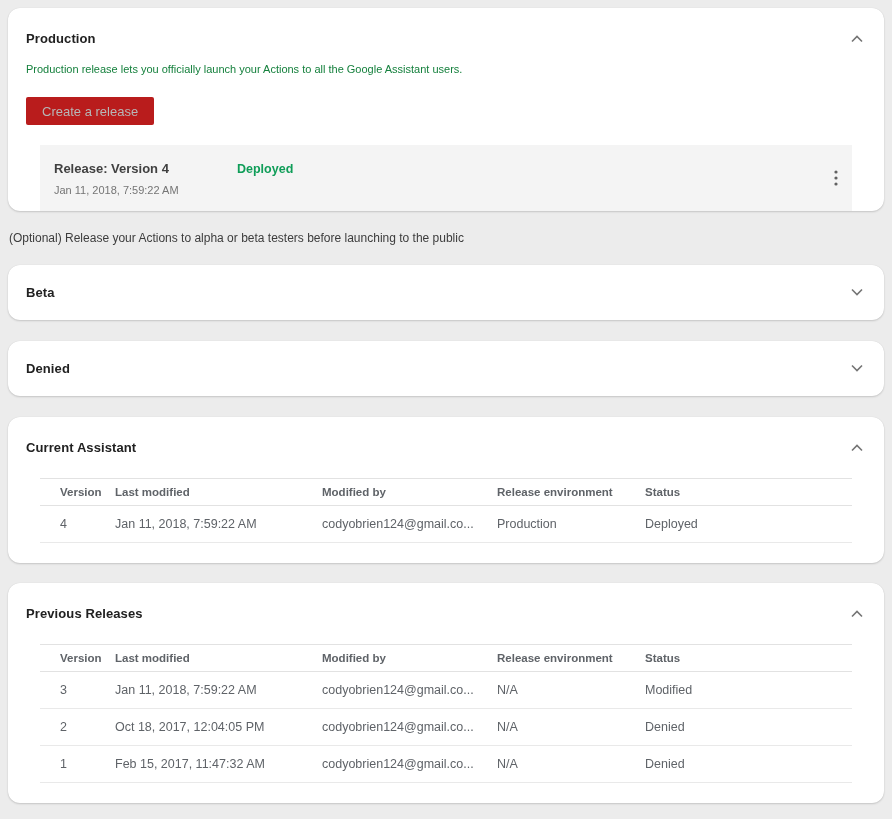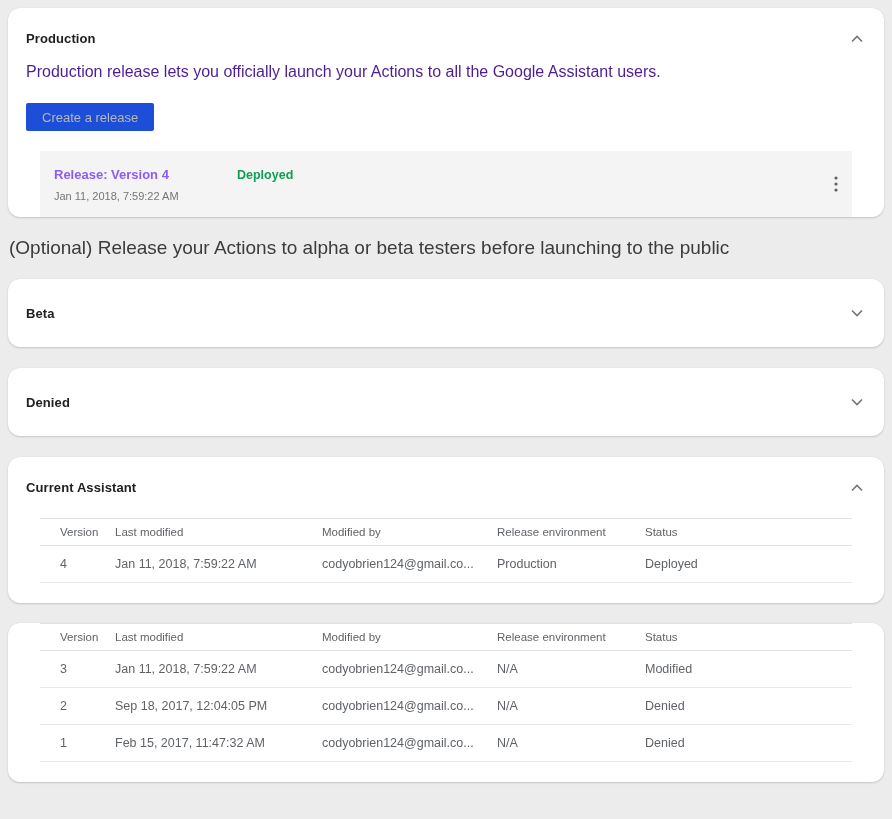--- a/index.html
+++ b/index.html
@@ -24,49 +24,49 @@
   .card-header {
     display: flex;
     align-items: center;
     justify-content: space-between;
     padding: 20px 14px 0 18px;
     cursor: pointer;
   }
   .card.collapsed { margin-bottom: 21px; }
   .card.collapsed .card-header {
     padding: 0 14px 0 18px;
-    height: 68px;
+    height: 55px;
     justify-content: space-between;
   }
   .card-title {
     margin: 0;
     font-size: 13px;
     font-weight: 700;
     color: #212121;
     letter-spacing: 0.1px;
   }
   .chevron-btn, .more-btn {
     background: none;
     border: none;
     padding: 6px;
     cursor: pointer;
     display: inline-flex;
     align-items: center;
     justify-content: center;
   }
   .desc {
     margin: 14px 18px 0 18px;
-    font-size: 16px;
-    color: #4c1d95;
+    font-size: 11px;
+    color: #15803d;
   }
   .create-btn {
     margin: 22px 0 0 18px;
     height: 28px;
     padding: 0 16px;
-    background: #1d4ed8;
+    background: #b91c1c;
     color: #b7b7b7;
     border: none;
     border-radius: 2px;
     font-family: "Liberation Sans", sans-serif;
     font-size: 13px;
     font-weight: 500;
     cursor: default;
     text-align: center;
   }
   .release-row {
@@ -76,55 +76,55 @@
     display: flex;
     align-items: center;
     padding: 0 8px 0 14px;
   }
   .release-main { flex: 1; }
   .release-top { display: flex; align-items: baseline; }
   .release-name {
     width: 183px;
     font-size: 13px;
     font-weight: 700;
-    color: #8b5cf6;
+    color: #404040;
   }
   .release-status {
     font-size: 12.5px;
     font-weight: 700;
   }
   .release-date {
     margin-top: 8px;
     font-size: 11px;
     color: #757575;
   }
   .optional-note {
     margin: 18px 0 20px 1px;
-    font-size: 19px;
+    font-size: 12px;
     color: #3c3c3c;
   }
   .table-wrap {
     margin: 20px 32px 0 32px;
     padding-bottom: 20px;
   }
   table.releases {
     width: 100%;
     border-collapse: collapse;
     table-layout: fixed;
     border-top: 1px solid #e2e2e2;
   }
   table.releases col.c-version { width: 75px; }
   table.releases col.c-modified { width: 207px; }
   table.releases col.c-by { width: 175px; }
   table.releases col.c-env { width: 148px; }
   table.releases col.c-status { width: auto; }
   table.releases th {
     text-align: left;
     font-size: 11.5px;
-    font-weight: 400;
+    font-weight: 700;
     color: #5f6368;
     padding: 7px 8px 7px 0;
     border-bottom: 1px solid #e2e2e2;
     height: 27px;
     white-space: nowrap;
     overflow: hidden;
   }
   table.releases td {
     font-size: 12.5px;
     color: #5f6368;
@@ -229,20 +229,28 @@
             <td>codyobrien124@gmail.co...</td>
             <td>Production</td>
             <td>Deployed</td>
           </tr>
         </tbody>
       </table>
     </div>
   </section>
 
   <section class="card">
+    <div class="card-header">
+      <h2 class="card-title">Previous Releases</h2>
+      <button class="chevron-btn">
+        <svg width="14" height="9" viewBox="0 0 14 9">
+          <path d="M2 7.5 L7 2.5 L12 7.5" fill="none" stroke="#757575" stroke-width="1.6"></path>
+        </svg>
+      </button>
+    </div>
     <div class="table-wrap">
       <table class="releases">
         <colgroup>
           <col class="c-version">
             <col class="c-modified">
             <col class="c-by">
             <col class="c-env">
             <col class="c-status">
         </colgroup>
         <thead>
@@ -257,21 +265,21 @@
         <tbody>
           <tr>
             <td>3</td>
             <td>Jan 11, 2018, 7:59:22 AM</td>
             <td>codyobrien124@gmail.co...</td>
             <td>N/A</td>
             <td>Modified</td>
           </tr>
           <tr>
             <td>2</td>
-            <td>Sep 18, 2017, 12:04:05 PM</td>
+            <td>Oct 18, 2017, 12:04:05 PM</td>
             <td>codyobrien124@gmail.co...</td>
             <td>N/A</td>
             <td>Denied</td>
           </tr>
           <tr>
             <td>1</td>
             <td>Feb 15, 2017, 11:47:32 AM</td>
             <td>codyobrien124@gmail.co...</td>
             <td>N/A</td>
             <td>Denied</td>

